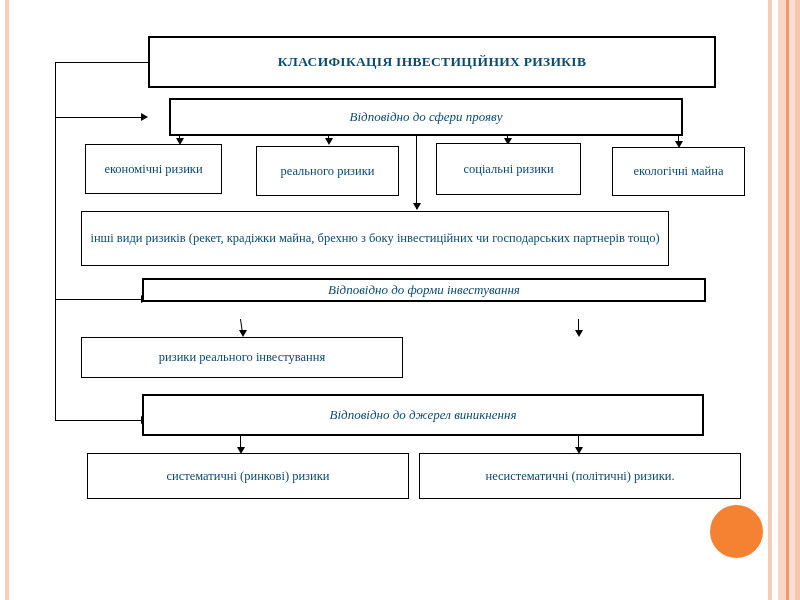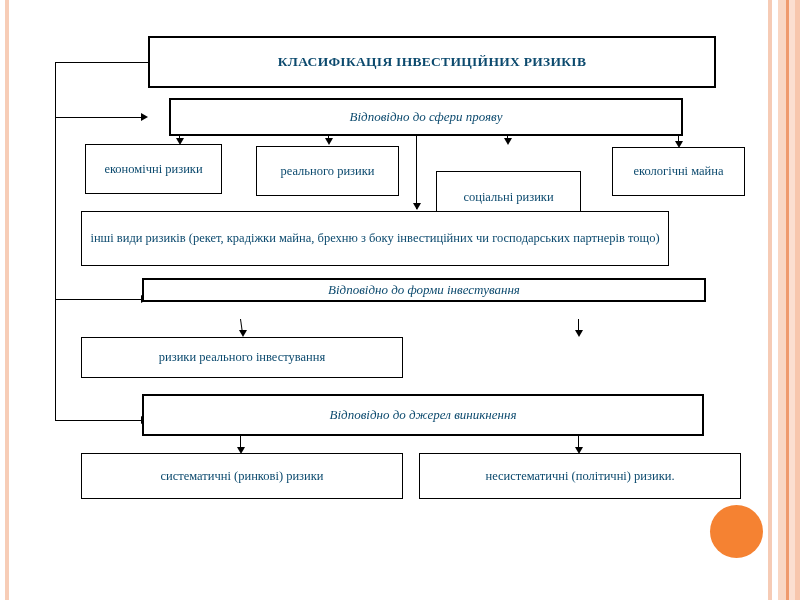--- a/index.html
+++ b/index.html
@@ -140,21 +140,21 @@
   <div class="vline" style="left:678px; top:136px; height:9px;"></div>
   <div class="arrow-down" style="left:675px; top:141px;"></div>
 
   <div class="vline" style="left:416px; top:136px; height:73px;"></div>
   <div class="arrow-down" style="left:413px; top:203px;"></div>
 
   <div class="box leaf-box" style="left:85px; top:144px; width:137px; height:50px;">економічні ризики</div>
 
   <div class="box leaf-box" style="left:256px; top:146px; width:143px; height:50px;">реального ризики</div>
 
-  <div class="box leaf-box" style="left:436px; top:143px; width:145px; height:52px;margin-top:28px;">соціальні ризики</div>
+  <div class="box leaf-box" style="left:436px; top:143px; width:145px; height:52px;">соціальні ризики</div>
 
   <div class="box leaf-box" style="left:612px; top:147px; width:133px; height:49px;">екологічні майна</div>
 
   <div class="box wide-text" style="left:81px; top:211px; width:588px; height:55px;">інші види ризиків (рекет, крадіжки майна, брехню з боку інвестиційних чи господарських партнерів тощо)</div>
 
   <div class="hline" style="left:55px; top:299px; width:86px;"></div>
   <div class="arrow-right" style="left:141px; top:295px;"></div>
 
   <div class="box thick section-box" style="left:142px; top:278px; width:564px; height:24px;">Відповідно до форми інвестування</div>
 
@@ -171,17 +171,17 @@
   <div class="arrow-right" style="left:141px; top:416px;"></div>
 
   <div class="box thick section-box" style="left:142px; top:394px; width:562px; height:42px;">Відповідно до джерел виникнення</div>
 
   <div class="vline" style="left:240px; top:436px; height:14px;"></div>
   <div class="arrow-down" style="left:237px; top:447px;"></div>
 
   <div class="vline" style="left:578px; top:436px; height:14px;"></div>
   <div class="arrow-down" style="left:575px; top:447px;"></div>
 
-  <div class="box leaf-box" style="left:81px; top:453px; width:322px; height:46px;">систематичні (ринкові) ризики</div>
+  <div class="box leaf-box" style="left:87px; top:453px; width:322px; height:46px;">систематичні (ринкові) ризики</div>
 
   <div class="box leaf-box" style="left:419px; top:453px; width:322px; height:46px;">несистематичні (політичні) ризики.</div>
 
 </div>
 
 </body></html>

